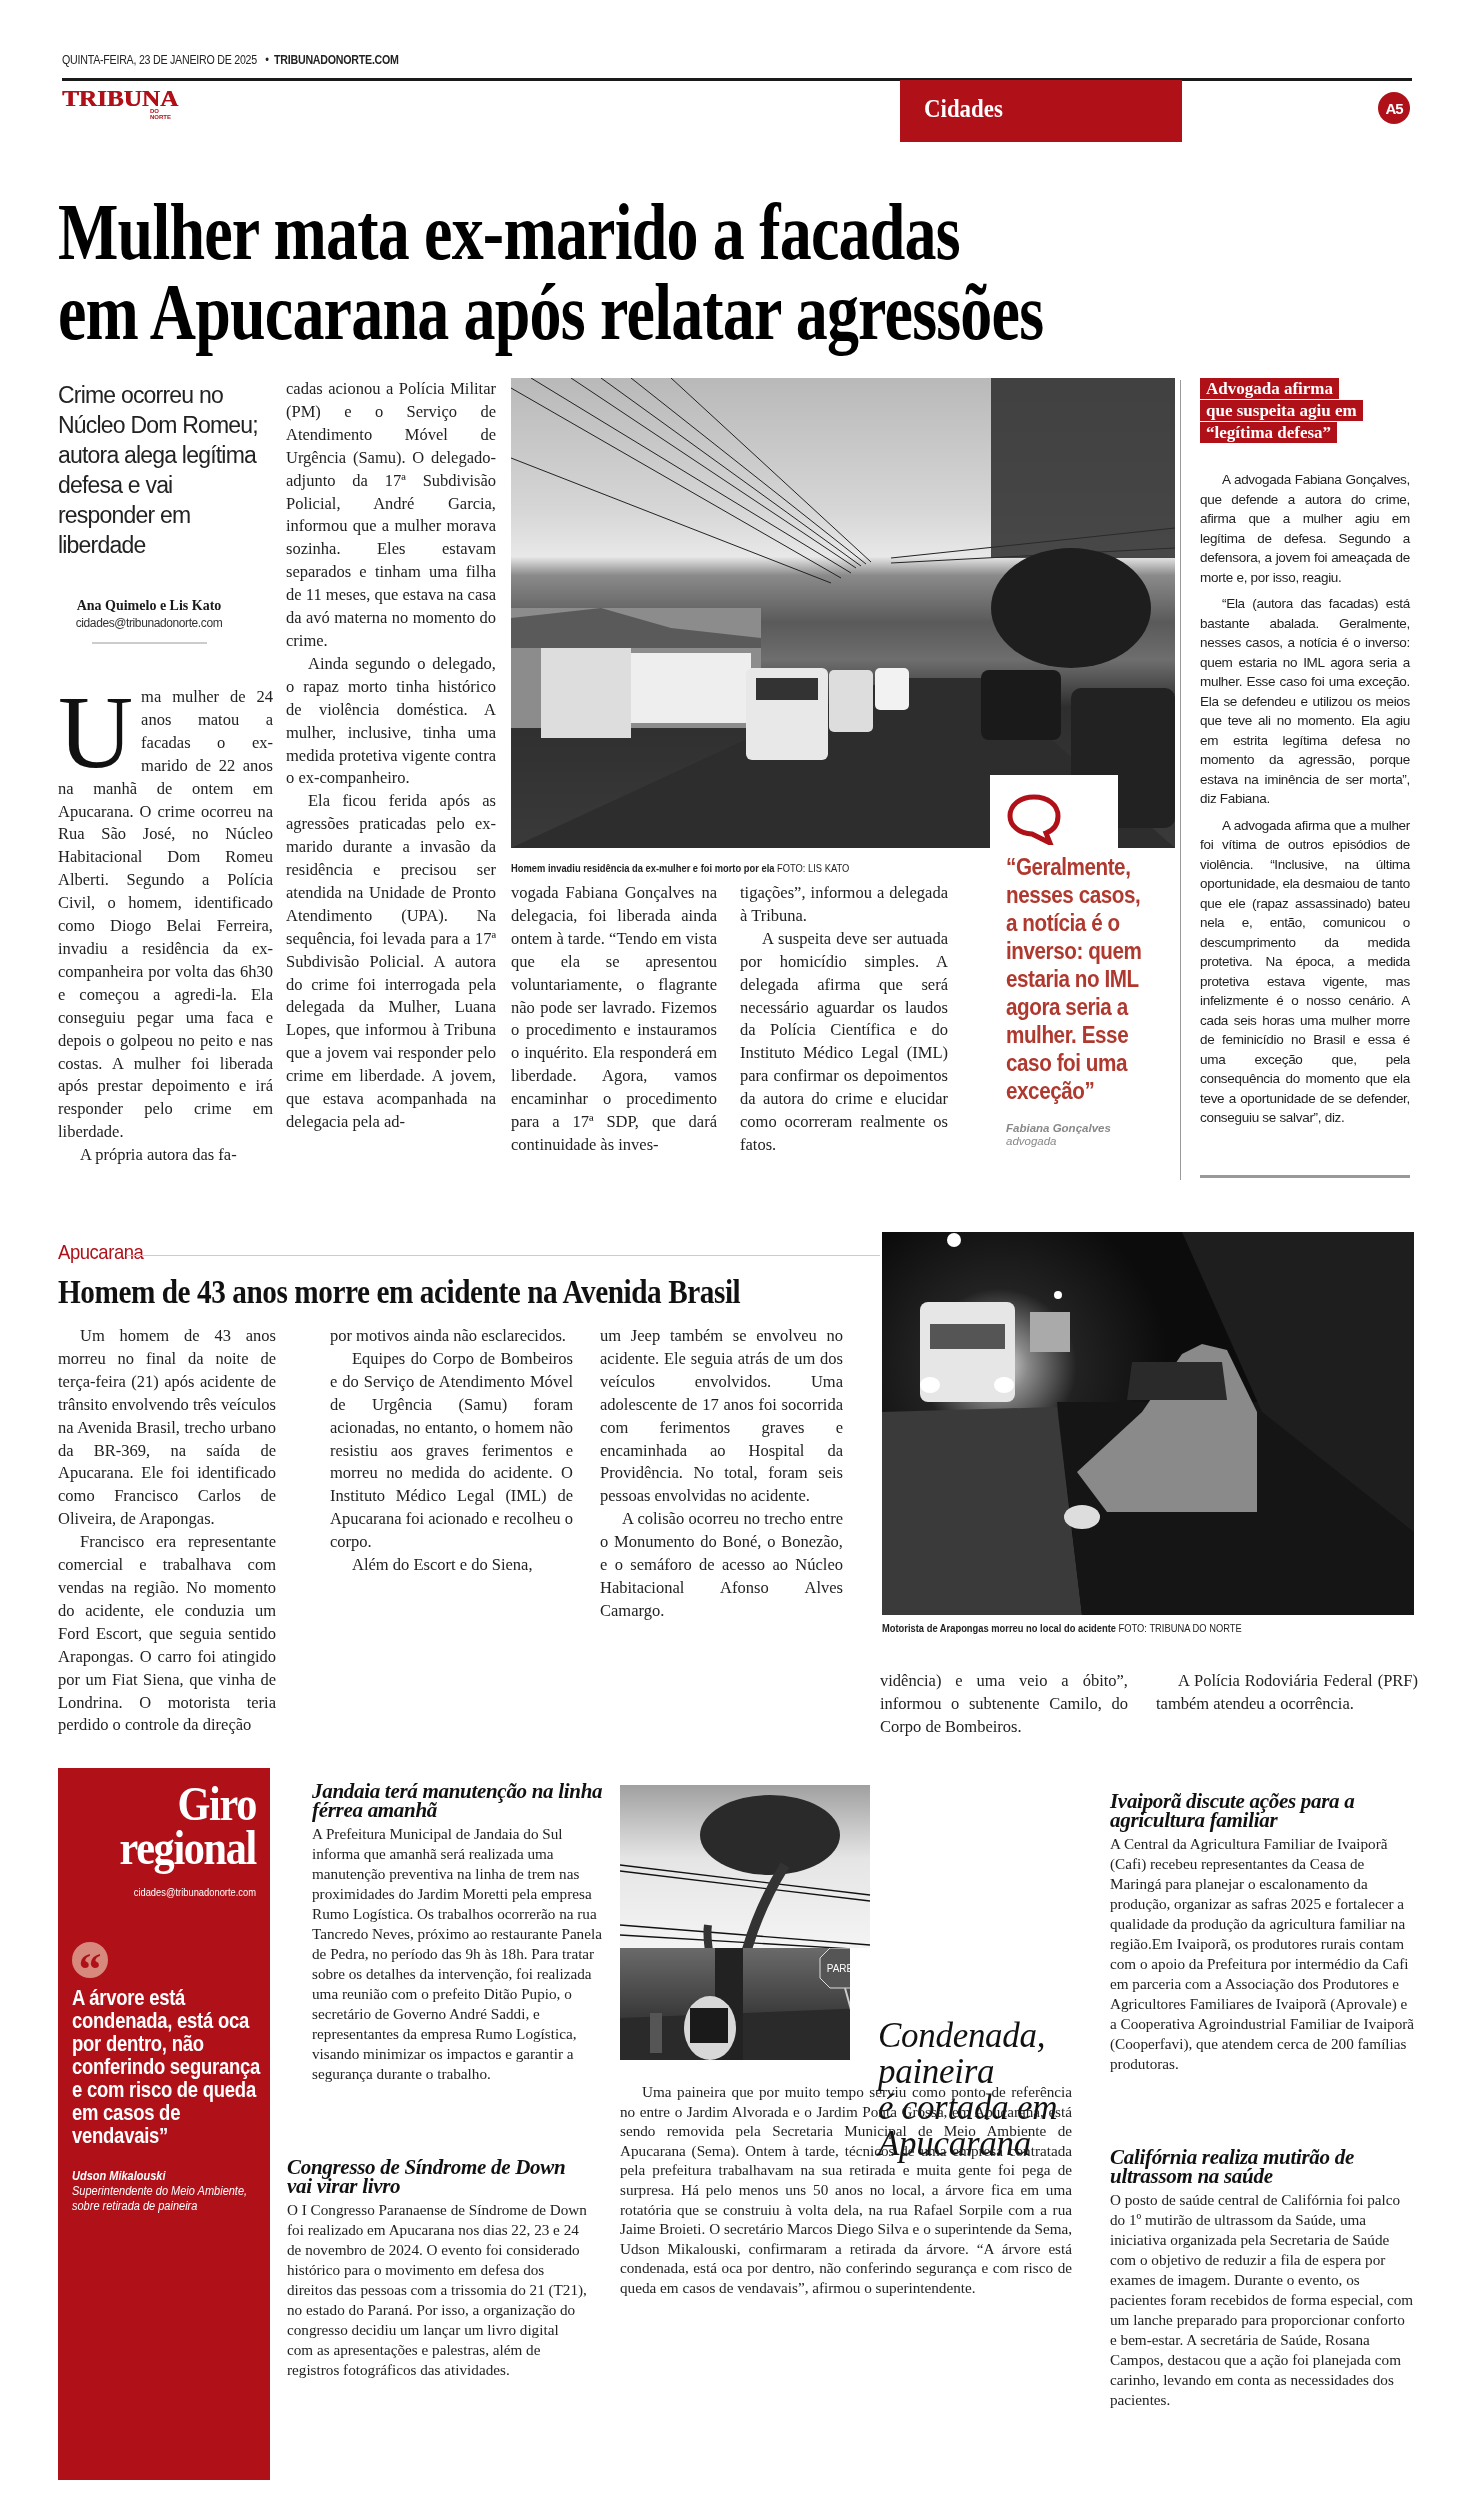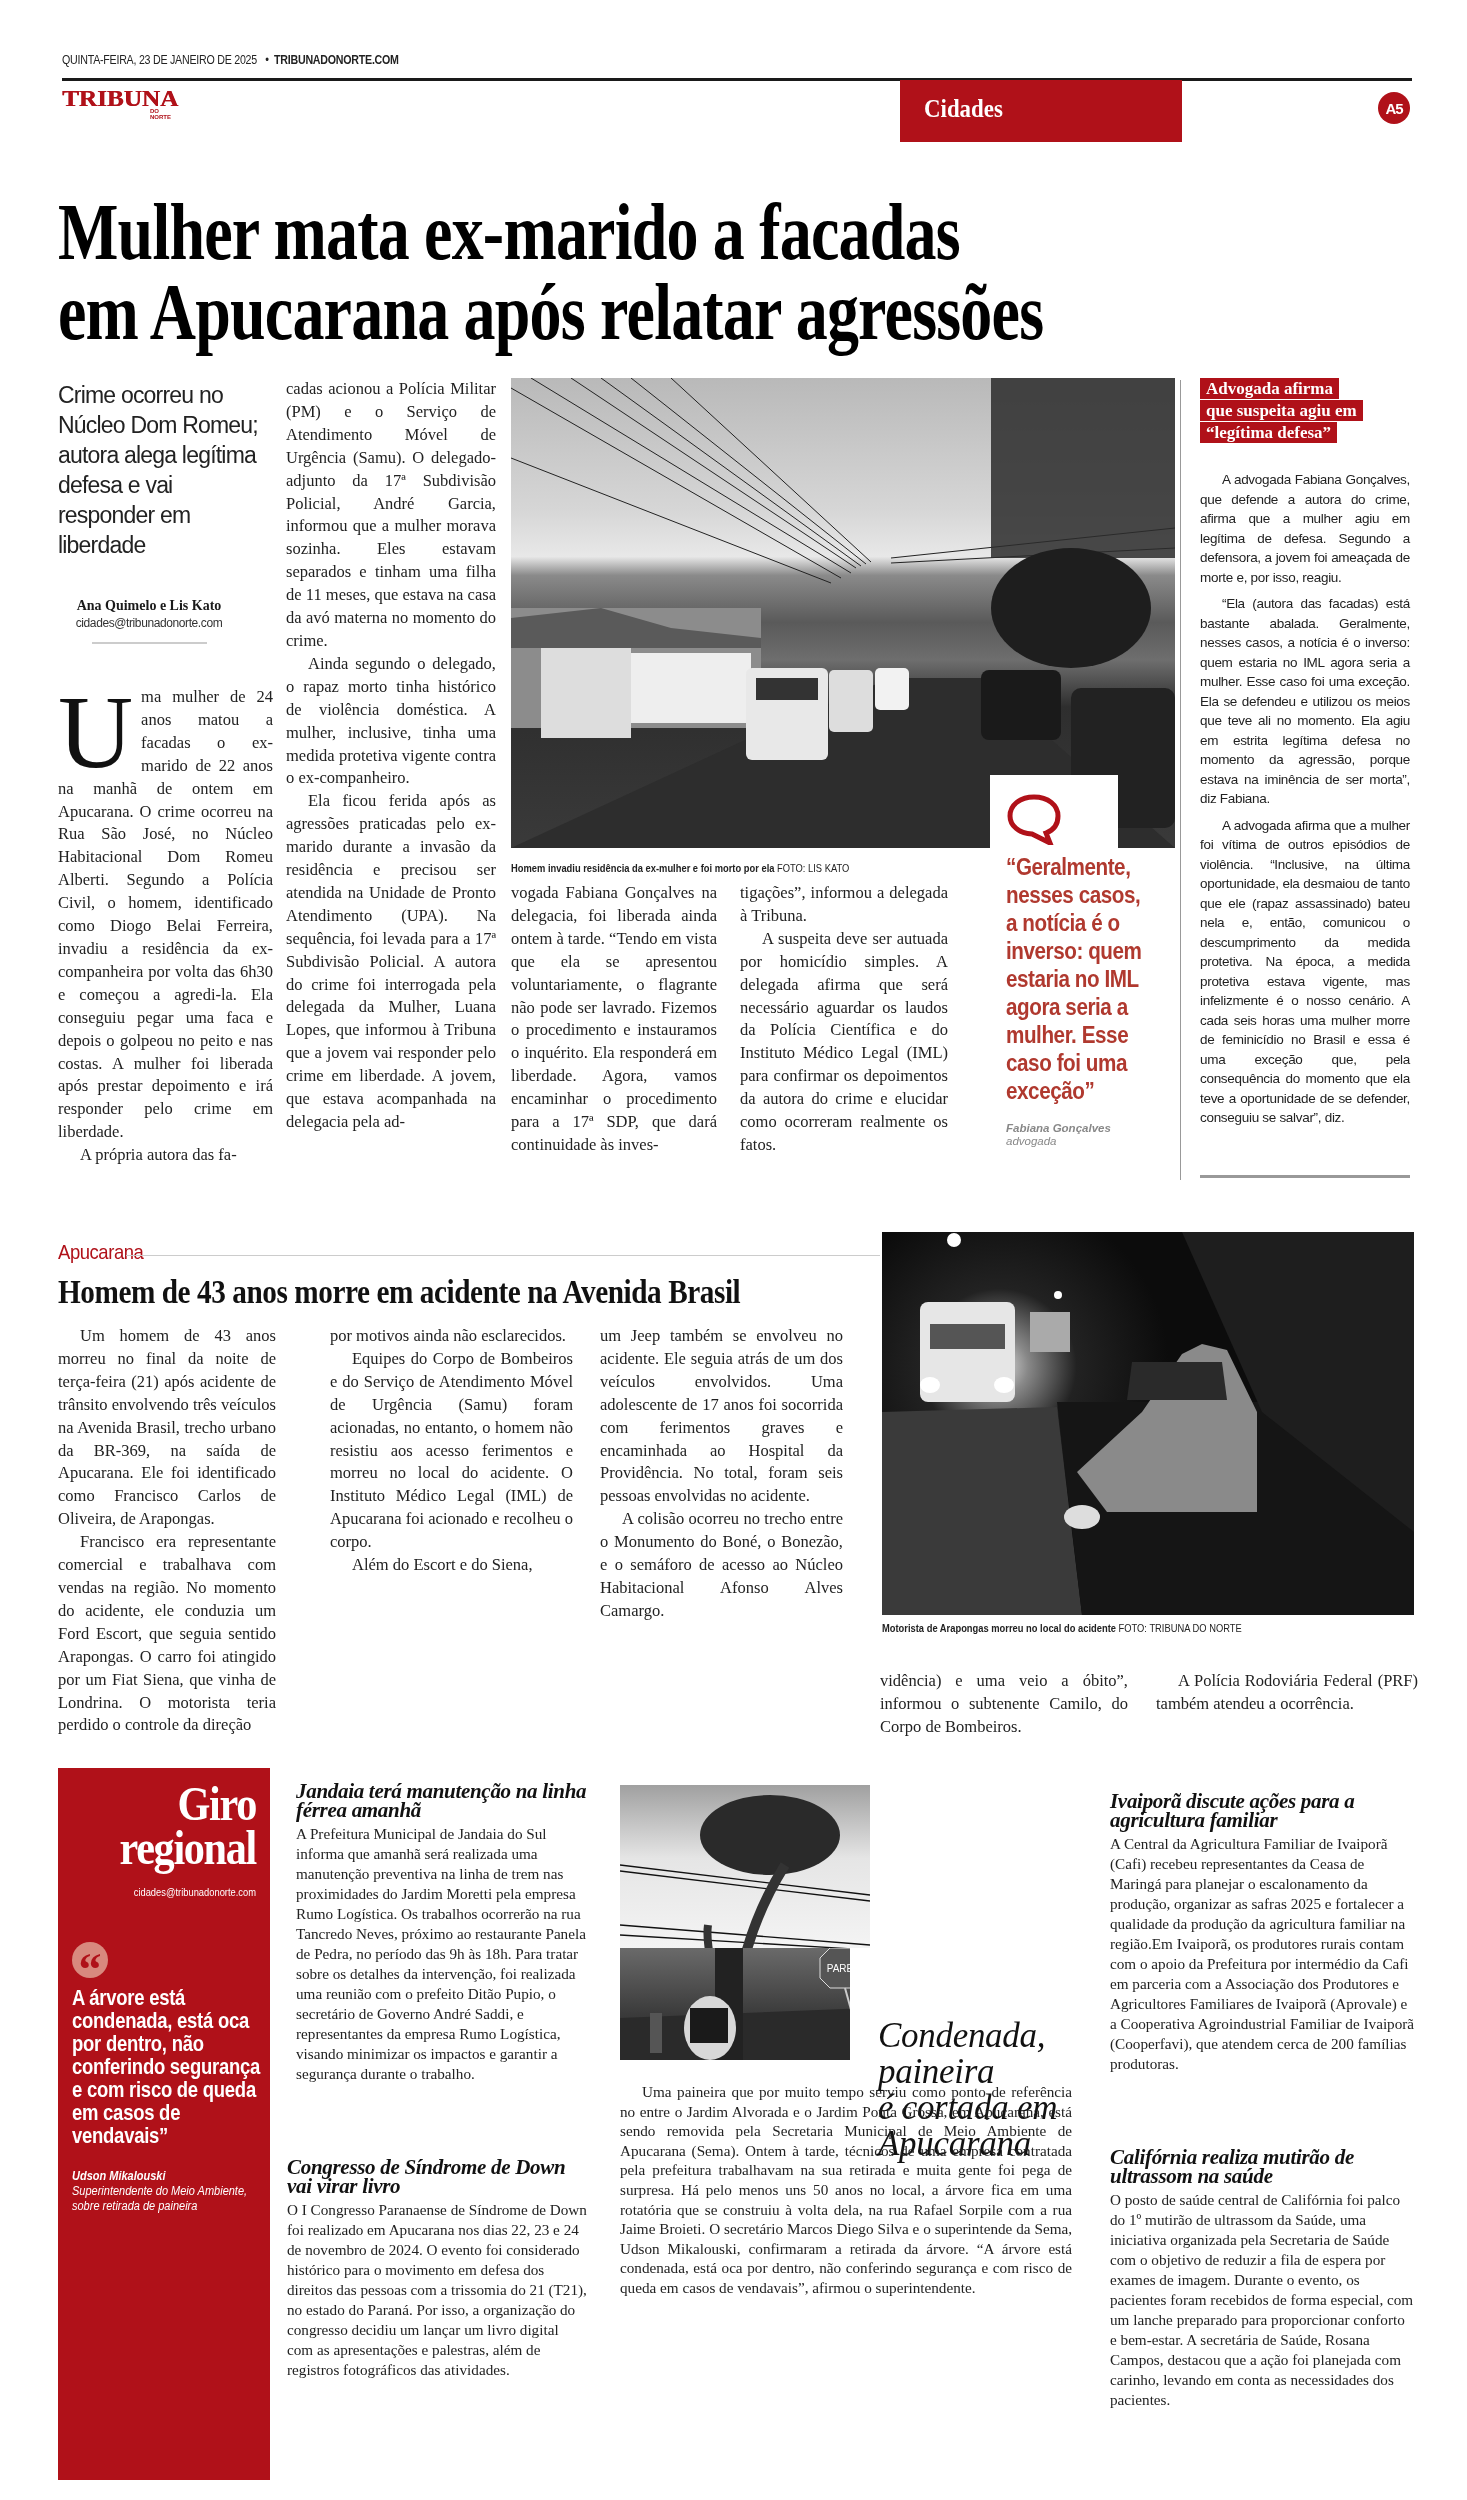--- a/index.html
+++ b/index.html
@@ -186,21 +186,21 @@
 <div class="abs kicker">Apucarana</div>
 <div class="abs kicker-rule"></div>
 <h2 class="abs headline2">Homem de 43 anos morre em acidente na Avenida Brasil</h2>
 
 <div class="abs col" style="left:58px; top:1325px; width:218px;">
   <p>Um homem de 43 anos morreu no final da noite de terça-feira (21) após acidente de trânsito envolvendo três veículos na Avenida Brasil, trecho urbano da BR-369, na saída de Apucarana. Ele foi identificado como Francisco Carlos de Oliveira, de Arapongas.</p>
   <p>Francisco era representante comercial e trabalhava com vendas na região. No momento do acidente, ele conduzia um Ford Escort, que seguia sentido Arapongas. O carro foi atingido por um Fiat Siena, que vinha de Londrina. O motorista teria perdido o controle da direção</p>
 </div>
 <div class="abs col" style="left:330px; top:1325px; width:243px;">
   <p class="noind">por motivos ainda não esclarecidos.</p>
-  <p>Equipes do Corpo de Bombeiros e do Serviço de Atendimento Móvel de Urgência (Samu) foram acionadas, no entanto, o homem não resistiu aos acesso ferimentos e morreu no local do acidente. O Instituto Médico Legal (IML) de Apucarana foi acionado e recolheu o corpo.</p>
+  <p>Equipes do Corpo de Bombeiros e do Serviço de Atendimento Móvel de Urgência (Samu) foram acionadas, no entanto, o homem não resistiu aos graves ferimentos e morreu no medida do acidente. O Instituto Médico Legal (IML) de Apucarana foi acionado e recolheu o corpo.</p>
   <p>Além do Escort e do Siena,</p>
 </div>
 <div class="abs col" style="left:600px; top:1325px; width:243px;">
   <p class="noind">um Jeep também se envolveu no acidente. Ele seguia atrás de um dos veículos envolvidos. Uma adolescente de 17 anos foi socorrida com ferimentos graves e encaminhada ao Hospital da Providência. No total, foram seis pessoas envolvidas no acidente.</p>
   <p>A colisão ocorreu no trecho entre o Monumento do Boné, o Bonezão, e o semáforo de acesso ao Núcleo Habitacional Afonso Alves Camargo.</p>
 </div>
 
 <div class="abs photo2">
   <svg width="532" height="383" viewBox="0 0 532 383">
     <circle cx="72" cy="8" r="7" fill="#fff"></circle>
@@ -236,21 +236,21 @@
   </div>
   <div class="giro-mail">cidades@tribunadonorte.com</div>
   <div class="giro-qicon">“</div>
   <div class="giro-quote">A árvore está condenada, está oca por dentro, não conferindo segurança e com risco de queda em casos de vendavais”</div>
   <div class="giro-author">
     <b>Udson Mikalouski</b><br>
     <span>Superintendente do Meio Ambiente, sobre retirada de paineira</span>
   </div>
 </div>
 
-<div class="abs" style="left:296px; top:1782px; width:300px;">
+<div class="abs" style="left:312px; top:1782px; width:300px;">
   <div class="brief-h">Jandaia terá manutenção na linha férrea amanhã</div>
   <div class="brief-b">A Prefeitura Municipal de Jandaia do Sul informa que amanhã será realizada uma manutenção preventiva na linha de trem nas proximidades do Jardim Moretti pela empresa Rumo Logística. Os trabalhos ocorrerão na rua Tancredo Neves, próximo ao restaurante Panela de Pedra, no período das 9h às 18h. Para tratar sobre os detalhes da intervenção, foi realizada uma reunião com o prefeito Ditão Pupio, o secretário de Governo André Saddi, e representantes da empresa Rumo Logística, visando minimizar os impactos e garantir a segurança durante o trabalho.</div>
 </div>
 <div class="abs" style="left:287px; top:2158px; width:300px;">
   <div class="brief-h">Congresso de Síndrome de Down vai virar livro</div>
   <div class="brief-b">O I Congresso Paranaense de Síndrome de Down  foi realizado em Apucarana nos dias 22, 23 e 24 de novembro de 2024. O evento foi considerado histórico para o movimento em defesa dos direitos das pessoas com a trissomia do 21 (T21), no estado do Paraná. Por isso, a organização do congresso decidiu um lançar um livro digital com as apresentações e palestras, além de registros fotográficos das atividades.</div>
 </div>
 
 <div class="abs photo3">
   <svg width="250" height="163" viewBox="0 0 250 163">

